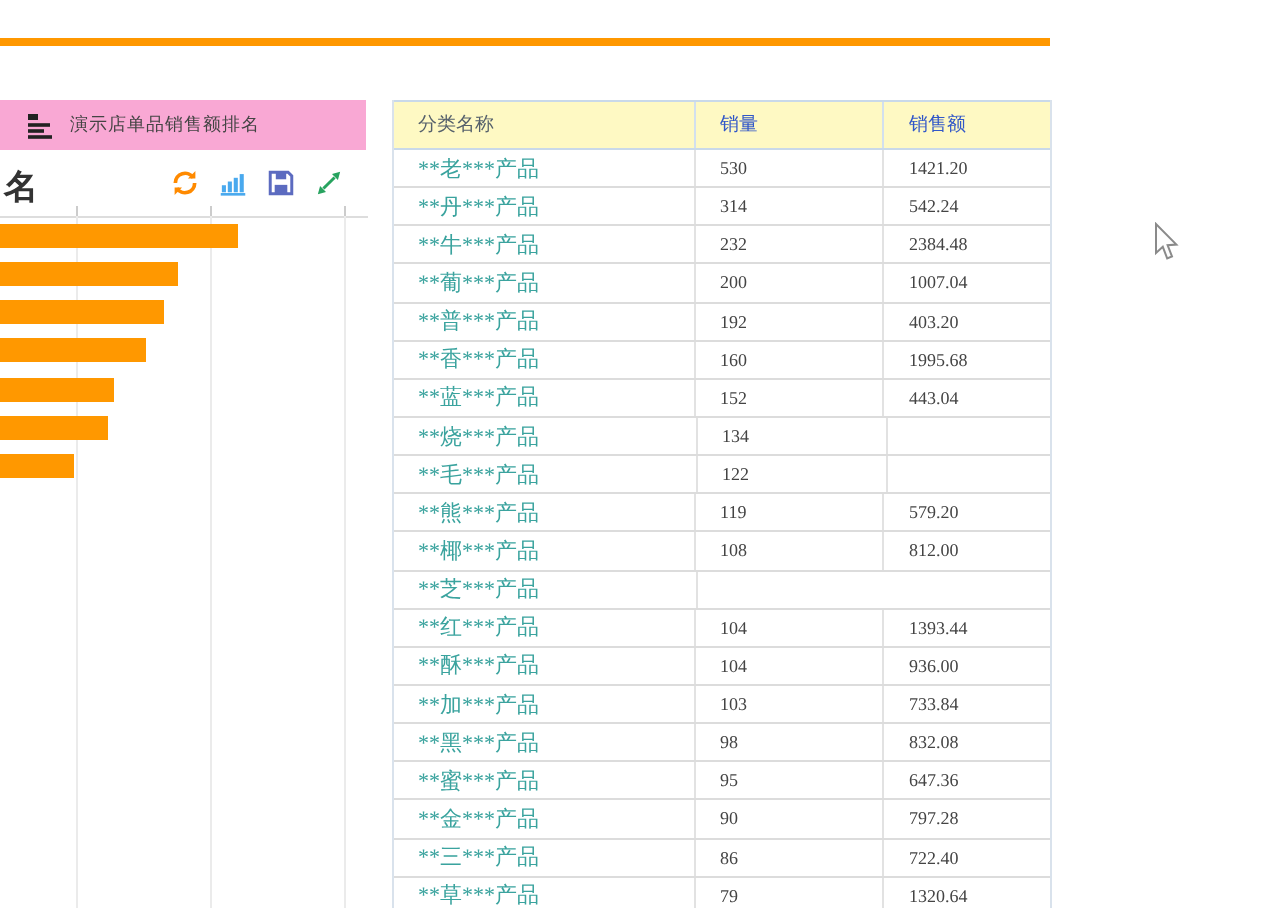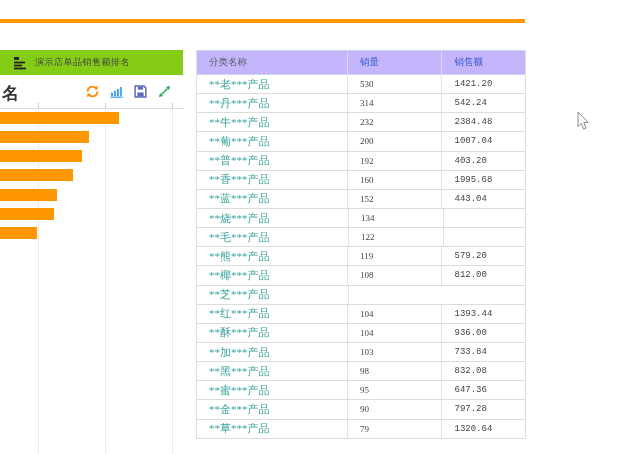--- a/index.html
+++ b/index.html
@@ -6,21 +6,21 @@
   body{
     width:639px;height:454px;overflow:hidden;position:relative;
     background:#fff;font-family:"Liberation Sans","DejaVu Sans",sans-serif;
   }
   
   .topbar-line{position:absolute;left:0;top:19px;width:525px;height:4px;background:#ff9800;}
 
   
   .panel-header{
     position:absolute;left:0;top:50px;width:183px;height:25px;
-    background:#84cc16;display:flex;align-items:center;
+    background:#f9a8d4;display:flex;align-items:center;
   }
   .panel-header .rk-icon{margin-left:13px;width:14px;height:14px;flex:0 0 auto;}
   .panel-header .panel-title{margin-left:8px;font-size:9px;color:#444;letter-spacing:0.5px;}
 
   .chart-title{
     position:absolute;left:2px;top:82px;font-size:17px;font-weight:bold;color:#333;
   }
   .chart-toolbar{position:absolute;left:86px;top:85px;display:flex;gap:11px;}
   .chart-toolbar .tb-icon{width:13px;height:13px;cursor:pointer;}
 
@@ -31,36 +31,36 @@
   .bar{position:absolute;left:0;height:12px;background:#ff9800;}
 
   
   .data-table{
     position:absolute;left:196px;top:50px;width:330px;
     font-family:"Liberation Serif","DejaVu Serif",serif;
     border-left:1px solid #d9e2ec;border-right:1px solid #d9e2ec;
     box-sizing:border-box;
   }
   .t-header{
-    display:flex;height:25px;background:#c4b5fd;
+    display:flex;height:25px;background:#fef9c3;
     border-top:1px solid #c9d9e9;border-bottom:1px solid #c9d9e9;
     box-sizing:border-box;align-items:center;
   }
   .t-row{
     display:flex;height:19.15px;border-bottom:1px solid #dcdcdc;
     box-sizing:border-box;align-items:center;background:#fff;
   }
   .c1,.c2,.c3{box-sizing:border-box;padding-left:12px;overflow:hidden;white-space:nowrap;}
   .c1{width:152px;}
   .c2{width:95px;}
   .c3{width:83px;}
   .t-header .c1,.t-header .c2,.t-header .c3{border-right:1px solid #d2e0ee;height:100%;display:flex;align-items:center;}
   .t-header .c3{border-right:none;}
   .t-row .c1,.t-row .c2{border-right:1px solid #e2e2e2;height:100%;display:flex;align-items:center;}
-  .t-row .c3{height:100%;display:flex;align-items:center;font-family:Liberation Mono, monospace;}
+  .t-row .c3{height:100%;display:flex;align-items:center;}
   .h-label{font-size:9.5px;color:#55606b;}
   .h-link{font-size:9.5px;color:#3157c8;cursor:pointer;}
   .cell-name{font-size:11px;color:#3aa39e;cursor:pointer;}
   .cell-num{font-size:9px;color:#444;}
 
   .cursor{position:absolute;left:576px;top:111px;}
 </style>
 </head>
 <body>
 
@@ -267,20 +267,27 @@
   </div>
 
   <div class="t-row">
     <div class="c1">
           <span class="cell-name">**金***产品</span>
         </div>
     <div class="c2 cell-num">90</div>
     <div class="c3 cell-num">797.28</div>
   </div>
 
+  <div class="t-row">
+    <div class="c1">
+          <span class="cell-name">**三***产品</span>
+        </div>
+    <div class="c2 cell-num">86</div>
+    <div class="c3 cell-num">722.40</div>
+  </div>
 
   <div class="t-row">
     <div class="c1">
           <span class="cell-name">**草***产品</span>
         </div>
     <div class="c2 cell-num">79</div>
     <div class="c3 cell-num">1320.64</div>
   </div>
 </div>
 </div>

